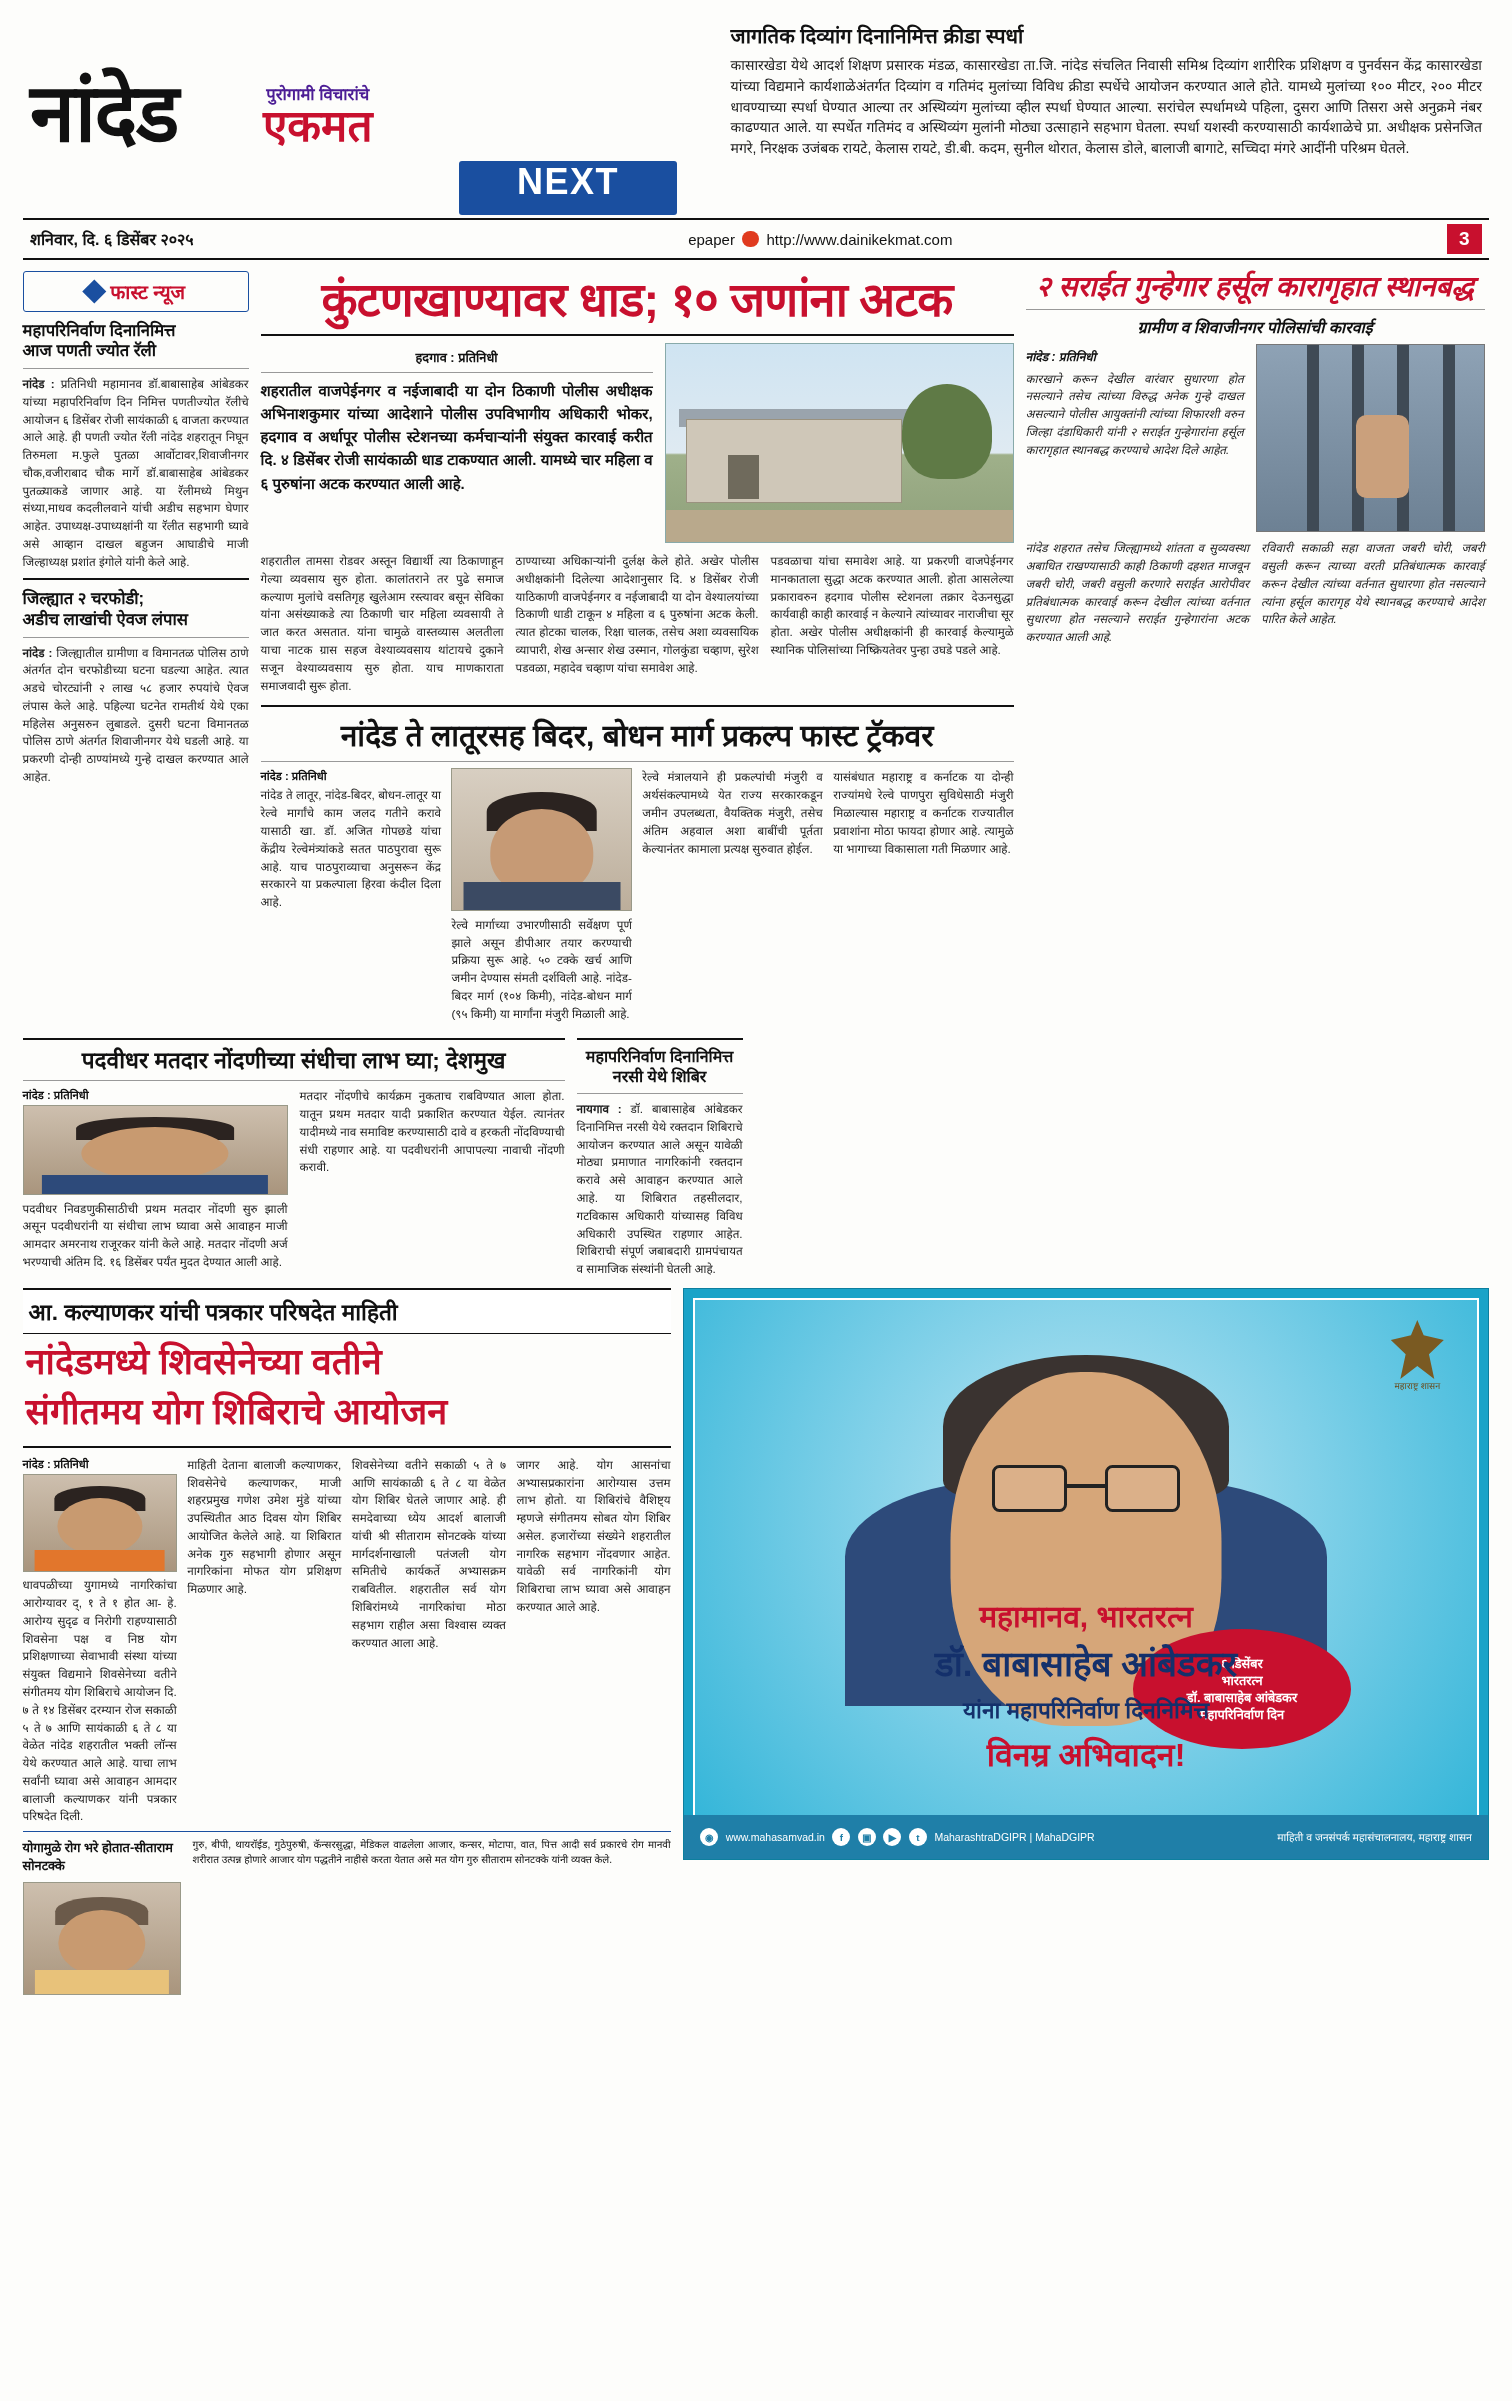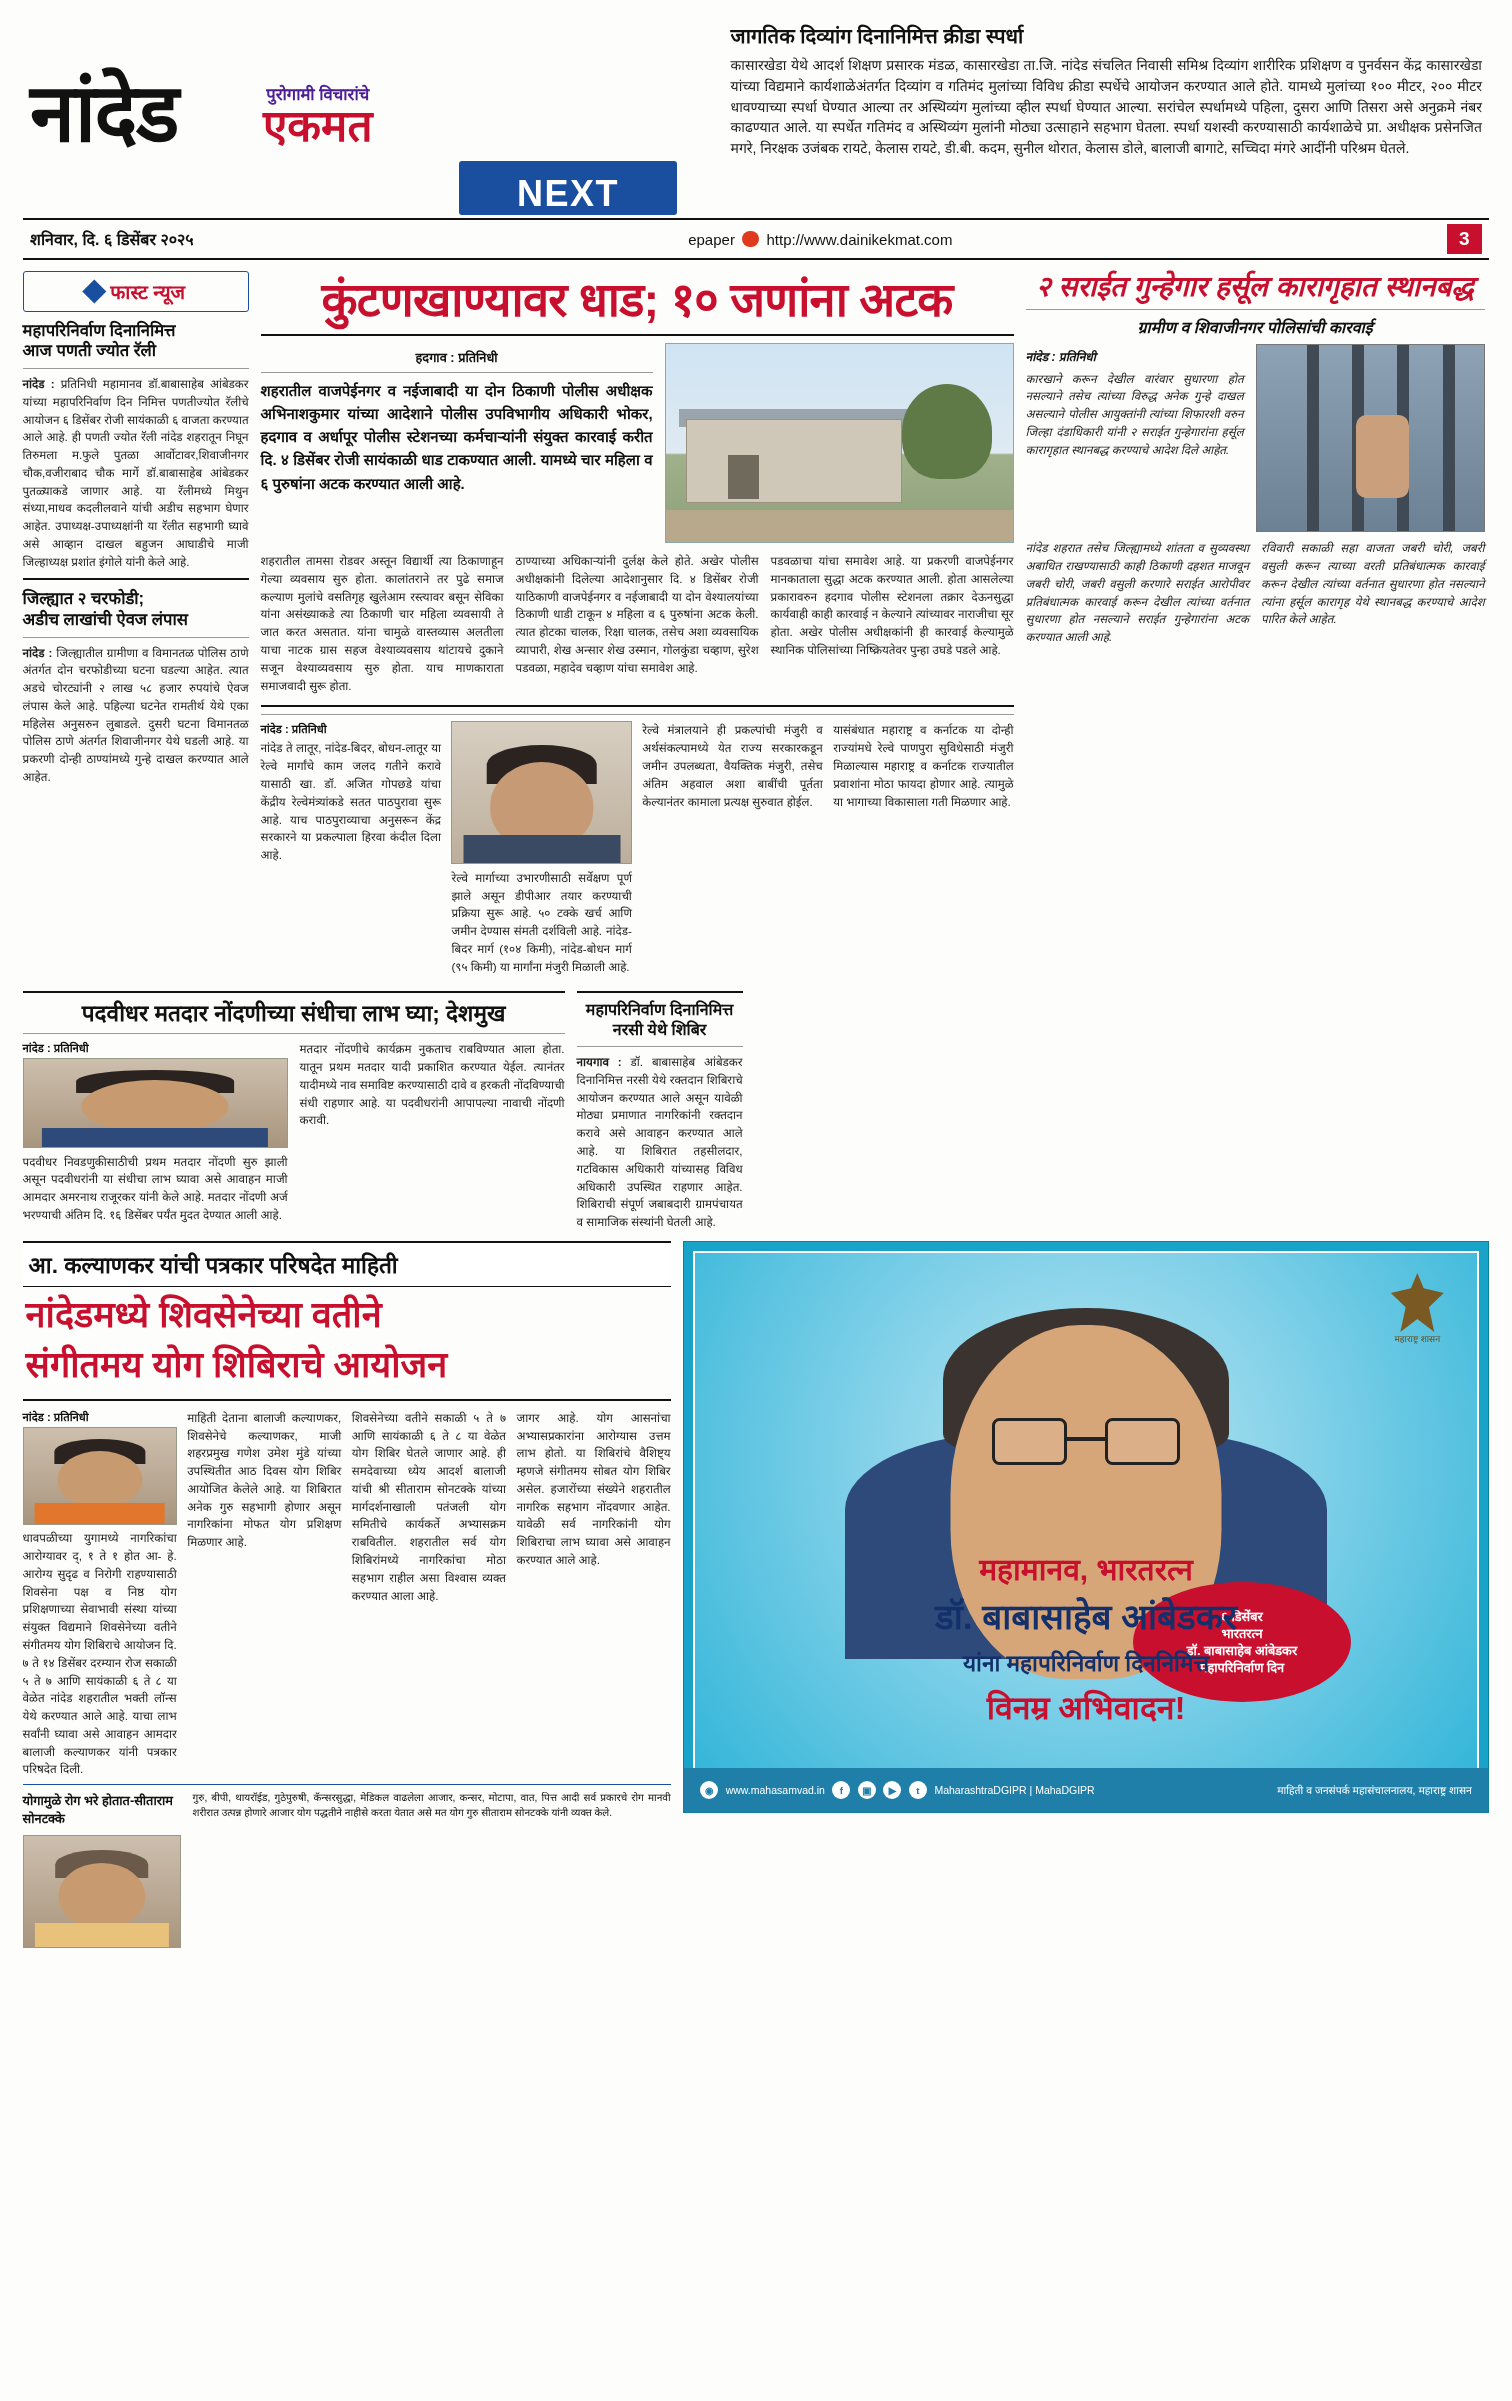--- a/index.html
+++ b/index.html
@@ -13,21 +13,21 @@
   }
   .page { position:relative; width:1512px; height:2401px; background:#fdfdfb; padding:0; }
 
   
   .masthead { position:relative; display:flex; height:218px; border-bottom:0px; padding:13.6px 30px 0 30px; }
   .mh-left { width:678px; position:relative; }
   .nanded-title { font-family:"Liberation Sans", sans-serif; font-size:81px; font-weight:700; letter-spacing:-1.5px; color:#111; line-height:1; margin-top:59px; }
   .purogami { position:absolute; left:233px; top:68px; text-align:center; }
   .purogami .l1 { color:#4c1d95; font-size:16.6px; font-weight:700; }
   .purogami .l2 { color:#c8102e; font-size:44px; font-weight:700; line-height:0.95; }
-  .next-badge { position:absolute; left:429px; top:147px; width:218px; height:54px; background:#1a4fa0; border-radius:3px; color:#fff; font-size:36px; font-weight:700; letter-spacing:1.5px; display:flex; align-items:flex-end; justify-content:center; }
+  .next-badge { position:absolute; left:429px; top:147px; width:218px; height:54px; background:#1a4fa0; border-radius:3px; color:#fff; font-size:36px; font-weight:700; letter-spacing:1.5px; display:flex; align-items:flex-start; justify-content:center; }
 
   .mh-right { flex:1; padding-left:22.6px; padding-top:7.5px; }
   .mh-right h3 { margin:0 0 6px 0; font-size:20.3px; font-weight:700; color:#111; }
   .mh-right p { margin:0; font-size:14px; line-height:1.48; text-align:justify; color:#1b1b1b; }
 
   
   .datebar { display:flex; align-items:center; height:42px; border-top:2.3px solid #111; border-bottom:2.3px solid #111; margin:0 22.6px; padding:0 7.5px; }
   .datebar .date { font-size:16px; font-weight:700; }
   .datebar .mid { flex:1; text-align:left; font-size:15px; color:#111; display:flex; align-items:center; justify-content:center; gap:7.5px; }
   .epaper-dot { width:16.6px; height:16.6px; border-radius:50%; background:#e03a1e; display:inline-block; }
@@ -201,20 +201,21 @@
           </div>
         </div>
       </div>
       <div class="cols3" style="margin-top:9px">
         <div class="c body-txt">शहरातील तामसा रोडवर अस्तून विद्यार्थी त्या ठिकाणाहून गेल्या व्यवसाय सुरु होता. कालांतराने तर पुढे समाज कल्याण मुलांचे वसतिगृह खुलेआम रस्त्यावर बसून सेविका यांना असंख्याकडे त्या ठिकाणी चार महिला व्यवसायी ते जात करत असतात. यांना चामुळे वास्तव्यास अलतीला याचा नाटक ग्रास सहज वेश्याव्यवसाय थांटायचे दुकाने सजून वेश्याव्यवसाय सुरु होता. याच माणकाराता समाजवादी सुरू होता.</div>
         <div class="c body-txt">ठाण्याच्या अधिकाऱ्यांनी दुर्लक्ष केले होते. अखेर पोलीस अधीक्षकांनी दिलेल्या आदेशानुसार दि. ४ डिसेंबर रोजी याठिकाणी वाजपेईनगर व नईजाबादी या दोन वेश्यालयांच्या ठिकाणी धाडी टाकून ४ महिला व ६ पुरुषांना अटक केली. त्यात होटका चालक, रिक्षा चालक, तसेच अशा व्यवसायिक व्यापारी, शेख अन्सार शेख उस्मान, गोलकुंडा चव्हाण, सुरेश पडवळा, महादेव चव्हाण यांचा समावेश आहे.</div>
         <div class="c body-txt">पडवळाचा यांचा समावेश आहे. या प्रकरणी वाजपेईनगर मानकाताला सुद्धा अटक करण्यात आली. होता आसलेल्या प्रकारावरुन हदगाव पोलीस स्टेशनला तक्रार देऊनसुद्धा कार्यवाही काही कारवाई न केल्याने त्यांच्यावर नाराजीचा सूर होता. अखेर पोलीस अधीक्षकांनी ही कारवाई केल्यामुळे स्थानिक पोलिसांच्या निष्क्रियतेवर पुन्हा उघडे पडले आहे.</div>
       </div>
 
       <div class="rule-thick" style="margin-top:10.5px"></div>
+      <div class="band-hd">नांदेड ते लातूरसह बिदर, बोधन मार्ग प्रकल्प फास्ट ट्रॅकवर</div>
       <div class="rule"></div>
       <div class="cols4">
         <div class="c">
           <div style="font-size:11.3px;font-weight:700;margin-bottom:3px">नांदेड : प्रतिनिधी</div>
           <div class="body-txt">नांदेड ते लातूर, नांदेड-बिदर, बोधन-लातूर या रेल्वे मार्गांचे काम जलद गतीने करावे यासाठी खा. डॉ. अजित गोपछडे यांचा केंद्रीय रेल्वेमंत्र्यांकडे सतत पाठपुरावा सुरू आहे. याच पाठपुराव्याचा अनुसरून केंद्र सरकारने या प्रकल्पाला हिरवा कंदील दिला आहे.</div>
         </div>
         <div class="c">
           <div class="mugshot">
             <div class="hair"></div>
               <div class="face"></div>

